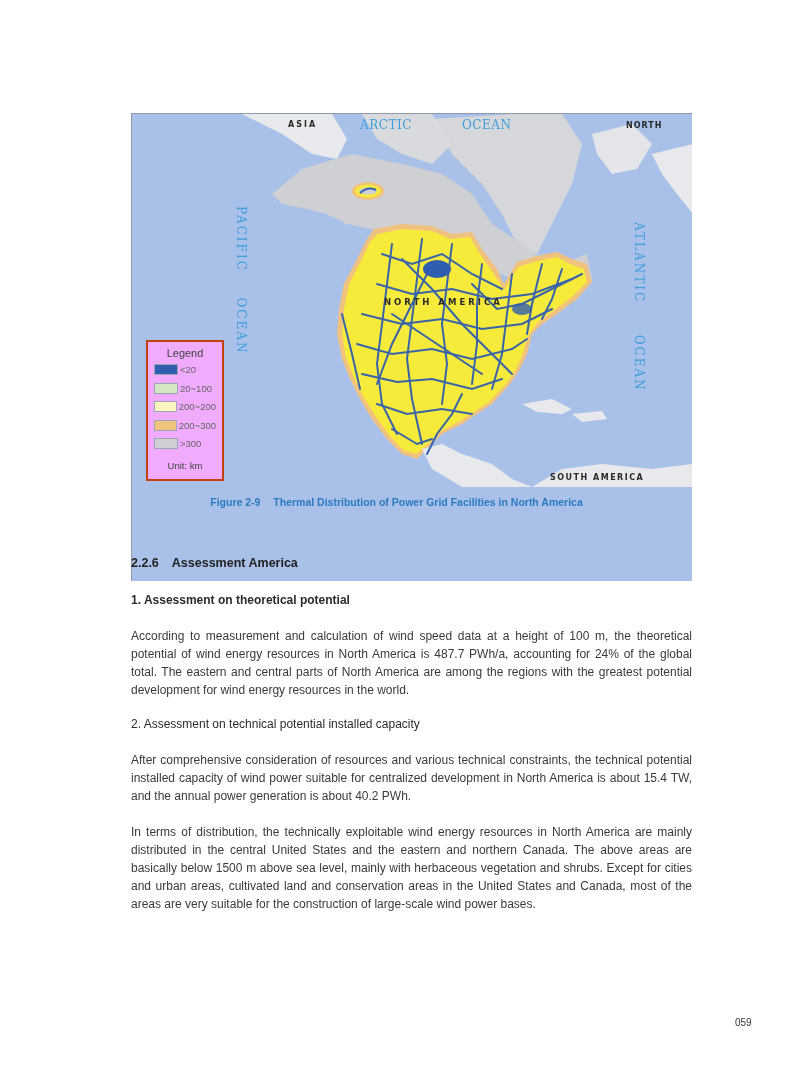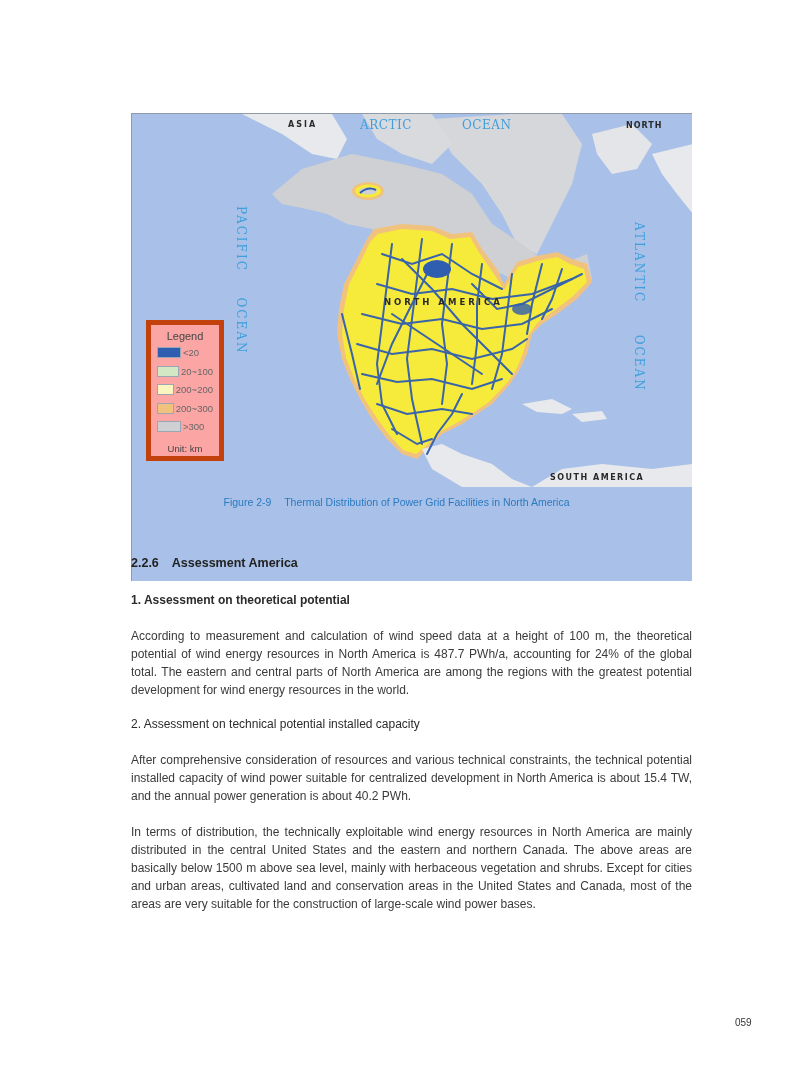--- a/index.html
+++ b/index.html
@@ -9,30 +9,30 @@
   .figure-map { position: absolute; left: 131px; top: 113px; width: 561px; height: 468px;
                 background: #a9c1e8; overflow: hidden; border-top: 1px solid #8f9aa8; border-left: 1px solid #8f9aa8; box-sizing: border-box; }
   .figure-map svg { position: absolute; left: 0; top: 0; }
 
   .map-label { position: absolute; font-family: "DejaVu Serif", serif; white-space: nowrap; }
   .label-continent { font-family: "DejaVu Sans", sans-serif; font-size: 8px; letter-spacing: 2px; color: #2a2a2a; font-weight: bold; }
   .label-ocean { color: #3f9fdc; font-size: 12px; letter-spacing: 0.5px; }
   .label-vertical { writing-mode: vertical-rl; font-size: 12px; letter-spacing: 2px; color: #3f9fdc; font-family: "DejaVu Serif", serif; }
   .label-na { font-family: "DejaVu Sans", sans-serif; font-size: 8.5px; letter-spacing: 3px; color: #2a2a2a; font-weight: bold; }
 
-  .legend { position: absolute; left: 14px; top: 206px; width: 78px; height: 141px; background: #fca5a5;
-            border: 5px solid #c2410c; box-sizing: border-box; padding: 4px 6px; }
+  .legend { position: absolute; left: 14px; top: 226px; width: 78px; height: 141px; background: #f0abfc;
+            border: 2px solid #c2410c; box-sizing: border-box; padding: 4px 6px; }
   .legend-title { text-align: center; font-size: 11px; color: #444; margin-bottom: 5px; margin-top: 1px; }
   .legend-row { display: flex; align-items: flex-start; height: 18.5px; }
   .legend-swatch { width: 24px; height: 11px; border: 1px solid #9aa6b2; box-sizing: border-box; margin-right: 2px; }
   .legend-text { font-size: 9.5px; color: #666; }
   .legend-unit { text-align: center; font-size: 9.5px; color: #444; margin-top: 3px; }
 
   .figure-caption { position: absolute; left: 0; width: 793px; top: 496px; text-align: center;
-                    font-size: 10.5px; font-weight: normal; color: #2a7ac0; }
+                    font-size: 10.5px; font-weight: bold; color: #2a7ac0; }
   .figure-caption .fig-num { margin-right: 10px; }
 
   .section-heading { position: absolute; left: 131px; top: 556px; font-size: 12.5px; font-weight: bold; color: #222; }
   .section-heading .num { margin-right: 10px; }
 
   .subheading { position: absolute; left: 131px; font-size: 12px; color: #2b2b2b; }
   .para { position: absolute; left: 131px; width: 561px; font-size: 12px; line-height: 18px; color: #3a3a3a;
           text-align: justify; }
 
   .page-number { position: absolute; left: 735px; top: 1017px; font-size: 10px; color: #333; }

